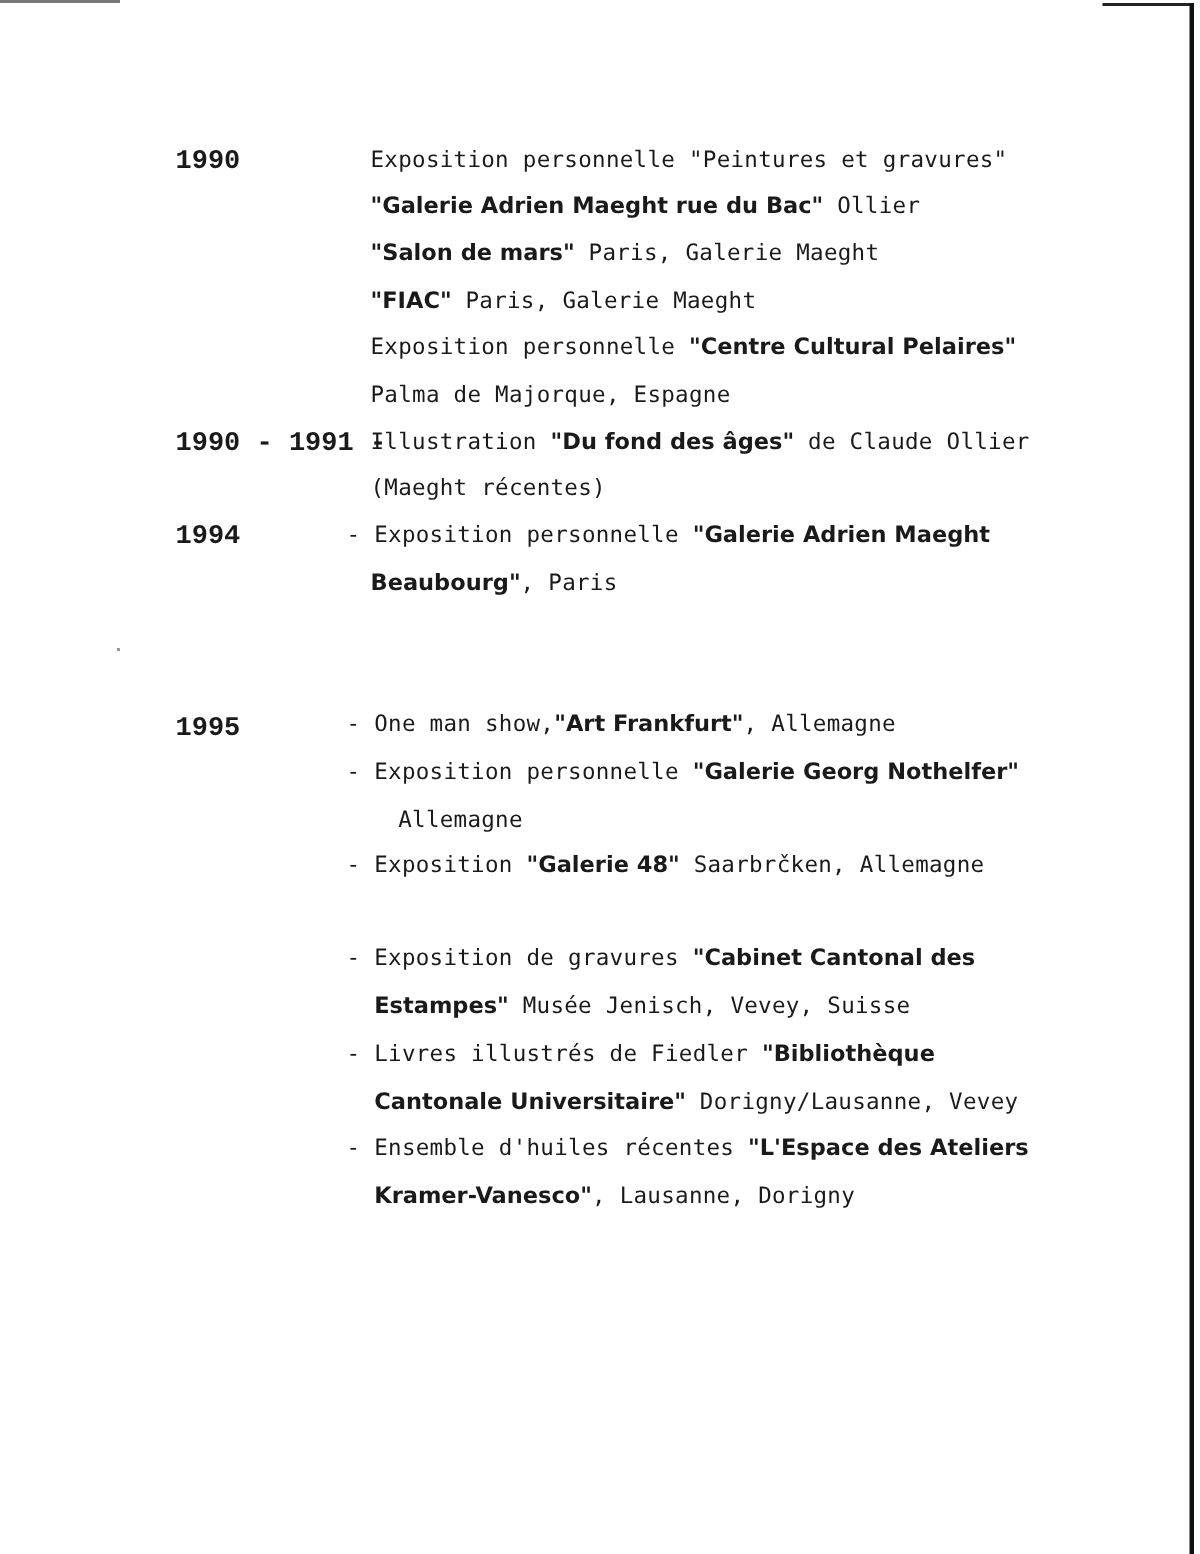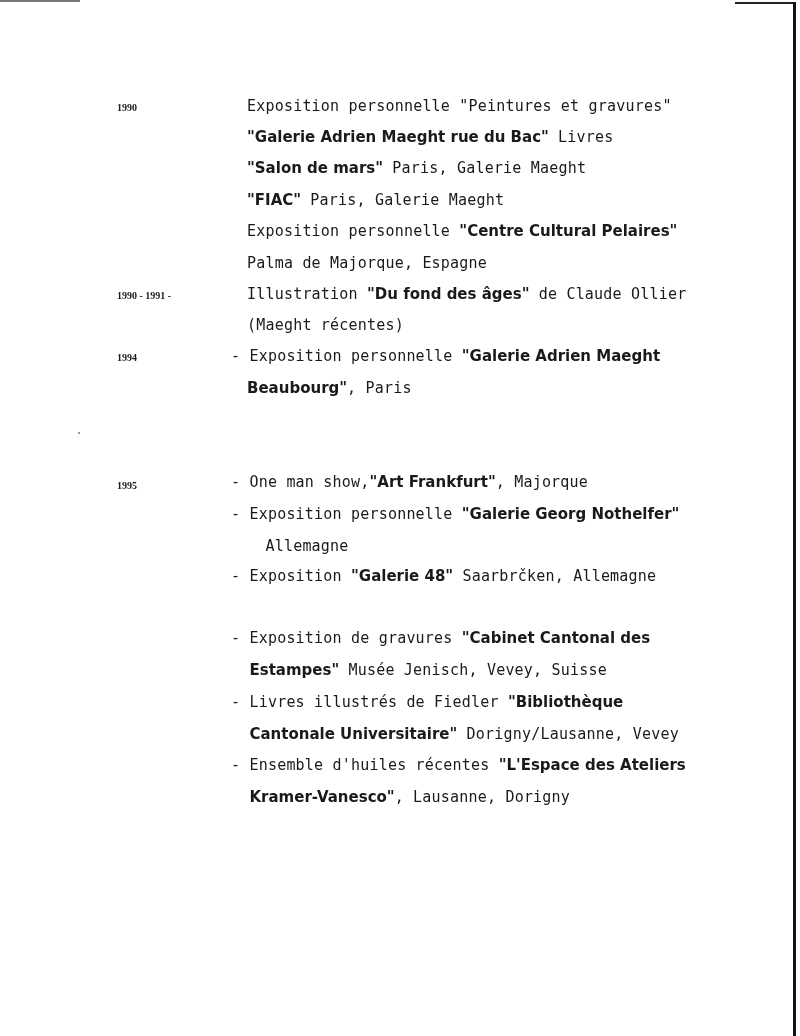--- a/index.html
+++ b/index.html
@@ -9,50 +9,50 @@
       color: #1a1a1a;
     }
     .top-left-rule { position: absolute; left: 0; top: 0; width: 80px; height: 2px; background: #777; }
     .top-right-rule { position: absolute; left: 735px; top: 2px; width: 60px; height: 2px; background: #222; }
     .right-edge { position: absolute; left: 793px; top: 2px; width: 3px; height: 1034px; background: #111; }
     .stray-dot { position: absolute; left: 78px; top: 432px; width: 2px; height: 2px; background: #999; }
     .line {
       position: absolute; font-size: 15px; line-height: 20px; white-space: pre;
       letter-spacing: 0.2px;
     }
-    .year { position: absolute; font-size: 10px; line-height: 20px; font-weight: bold; white-space: pre;
-      font-family: Liberation Serif, serif; }
+    .year { position: absolute; font-size: 18px; line-height: 20px; font-weight: bold; white-space: pre;
+      font-family: Liberation Mono, monospace; }
     b { font-family: "DejaVu Sans", sans-serif; font-weight: bold; letter-spacing: 0; }
   </style>
 </head>
 <body>
 
 <div class="top-left-rule"></div>
 <div class="top-right-rule"></div>
 <div class="right-edge"></div>
 <div class="stray-dot"></div>
 
 <div class="year" style="left:117px;top:98px">1990</div>
 <div class="line" style="left:247px;top:96px"><span>Exposition personnelle "Peintures et gravures"</span></div>
-<div class="line" style="left:247px;top:127px"><b>"Galerie Adrien Maeght rue du Bac"</b><span> Livres</span></div>
+<div class="line" style="left:247px;top:127px"><b>"Galerie Adrien Maeght rue du Bac"</b><span> Ollier</span></div>
 <div class="line" style="left:247px;top:158px"><b>"Salon de mars"</b><span> Paris, Galerie Maeght</span></div>
 <div class="line" style="left:247px;top:190px"><b>"FIAC"</b><span> Paris, Galerie Maeght</span></div>
 <div class="line" style="left:247px;top:221px"><span>Exposition personnelle </span><b>"Centre Cultural Pelaires"</b></div>
 <div class="line" style="left:247px;top:253px"><span>Palma de Majorque, Espagne</span></div>
 
 <div class="year" style="left:117px;top:286px">1990 - 1991 -</div>
 <div class="line" style="left:247px;top:284px"><span>Illustration </span><b>"Du fond des âges"</b><span> de Claude Ollier</span></div>
 <div class="line" style="left:247px;top:315px"><span>(Maeght récentes)</span></div>
 
 <div class="year" style="left:117px;top:348px">1994</div>
 <div class="line" style="left:231px;top:346px"><span>- Exposition personnelle </span><b>"Galerie Adrien Maeght</b></div>
 <div class="line" style="left:247px;top:378px"><b>Beaubourg"</b><span>, Paris</span></div>
 
 <div class="year" style="left:117px;top:476px">1995</div>
-<div class="line" style="left:231px;top:472px"><span>- One man show,</span><b>"Art Frankfurt"</b><span>, Majorque</span></div>
+<div class="line" style="left:231px;top:472px"><span>- One man show,</span><b>"Art Frankfurt"</b><span>, Allemagne</span></div>
 <div class="line" style="left:231px;top:504px"><span>- Exposition personnelle </span><b>"Galerie Georg Nothelfer"</b></div>
 <div class="line" style="left:247px;top:536px"><span>  Allemagne</span></div>
 <div class="line" style="left:231px;top:566px"><span>- Exposition </span><b>"Galerie 48"</b><span> Saarbrčken, Allemagne</span></div>
 <div class="line" style="left:231px;top:628px"><span>- Exposition de gravures </span><b>"Cabinet Cantonal des</b></div>
 <div class="line" style="left:231px;top:660px"><span>  </span><b>Estampes"</b><span> Musée Jenisch, Vevey, Suisse</span></div>
 <div class="line" style="left:231px;top:692px"><span>- Livres illustrés de Fiedler </span><b>"Bibliothèque</b></div>
 <div class="line" style="left:231px;top:724px"><span>  </span><b>Cantonale Universitaire"</b><span> Dorigny/Lausanne, Vevey</span></div>
 <div class="line" style="left:231px;top:755px"><span>- Ensemble d'huiles récentes </span><b>"L'Espace des Ateliers</b></div>
 <div class="line" style="left:231px;top:787px"><span>  </span><b>Kramer-Vanesco"</b><span>, Lausanne, Dorigny</span></div>
 

